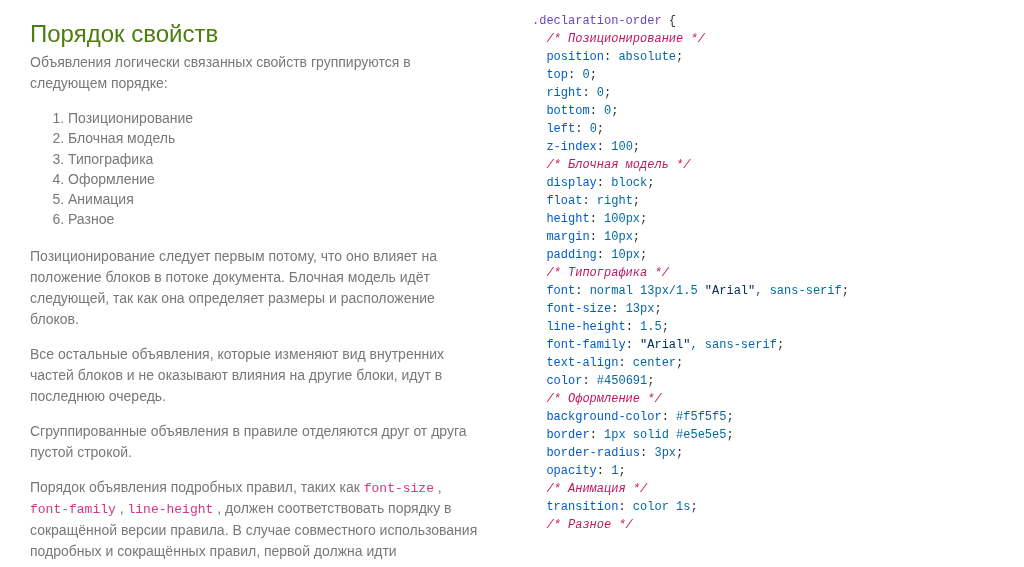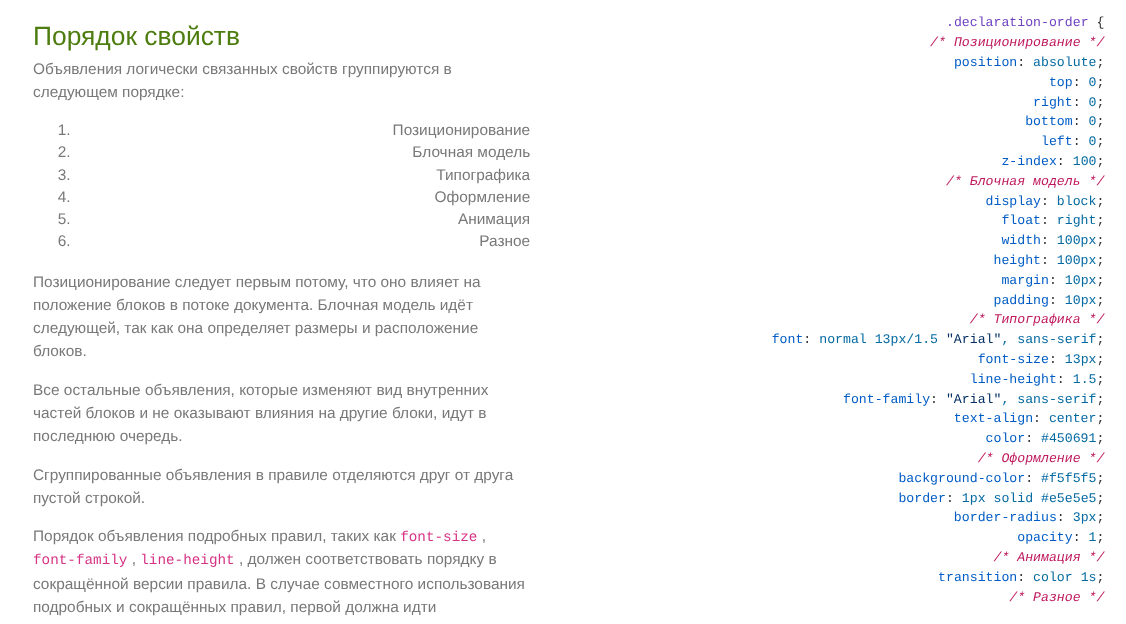--- a/index.html
+++ b/index.html
@@ -22,42 +22,40 @@
       width: 50%;
       padding: 16px 30px 16px 30px;
     }
     .right-column {
       width: 50%;
       padding: 12px 20px;
       font-family: "SFMono-Regular", Consolas, "Liberation Mono", Menlo, monospace;
       font-size: 12px;
       line-height: 1.5;
       color: #333;
-      text-align: right;
     }
     h1 {
       font-size: 24px;
       font-weight: 400;
       color: #4d7c0f;
       margin-bottom: 0;
     }
     .paragraph {
       margin-bottom: 14px;
       color: #787878;
       font-size: 14px;
     }
     ol {
       margin-bottom: 16px;
       padding-left: 38px;
       color: #787878;
       font-size: 14px;
     }
     ol li {
       line-height: 1.45;
-      text-align: right;
     }
     .inline-code {
       font-family: "SFMono-Regular", Consolas, "Liberation Mono", Menlo, monospace;
       color: #d63384;
       font-size: 13px;
     }
     .code-line {
       white-space: pre;
     }
     .tok-selector { color: #6f42c1; }
@@ -103,21 +101,20 @@
       <div class="code-line">  <span class="tok-prop">position</span><span class="tok-punct">:</span> <span class="tok-value">absolute</span><span class="tok-punct">;</span></div>
       <div class="code-line">  <span class="tok-prop">top</span><span class="tok-punct">:</span> <span class="tok-value">0</span><span class="tok-punct">;</span></div>
       <div class="code-line">  <span class="tok-prop">right</span><span class="tok-punct">:</span> <span class="tok-value">0</span><span class="tok-punct">;</span></div>
       <div class="code-line">  <span class="tok-prop">bottom</span><span class="tok-punct">:</span> <span class="tok-value">0</span><span class="tok-punct">;</span></div>
       <div class="code-line">  <span class="tok-prop">left</span><span class="tok-punct">:</span> <span class="tok-value">0</span><span class="tok-punct">;</span></div>
       <div class="code-line">  <span class="tok-prop">z-index</span><span class="tok-punct">:</span> <span class="tok-value">100</span><span class="tok-punct">;</span></div>
       <div class="code-line"></div>
       <div class="code-line">  <span class="tok-comment">/* Блочная модель */</span></div>
       <div class="code-line">  <span class="tok-prop">display</span><span class="tok-punct">:</span> <span class="tok-value">block</span><span class="tok-punct">;</span></div>
       <div class="code-line">  <span class="tok-prop">float</span><span class="tok-punct">:</span> <span class="tok-value">right</span><span class="tok-punct">;</span></div>
-      <div class="code-line">  <span class="tok-prop">width</span><span class="tok-punct">:</span> <span class="tok-value">100px</span><span class="tok-punct">;</span></div>
       <div class="code-line">  <span class="tok-prop">height</span><span class="tok-punct">:</span> <span class="tok-value">100px</span><span class="tok-punct">;</span></div>
       <div class="code-line">  <span class="tok-prop">margin</span><span class="tok-punct">:</span> <span class="tok-value">10px</span><span class="tok-punct">;</span></div>
       <div class="code-line">  <span class="tok-prop">padding</span><span class="tok-punct">:</span> <span class="tok-value">10px</span><span class="tok-punct">;</span></div>
       <div class="code-line"></div>
       <div class="code-line">  <span class="tok-comment">/* Типографика */</span></div>
       <div class="code-line">  <span class="tok-prop">font</span><span class="tok-punct">:</span> <span class="tok-value">normal 13px/1.5 </span><span class="tok-string">"Arial"</span><span class="tok-value">, sans-serif</span><span class="tok-punct">;</span></div>
       <div class="code-line">  <span class="tok-prop">font-size</span><span class="tok-punct">:</span> <span class="tok-value">13px</span><span class="tok-punct">;</span></div>
       <div class="code-line">  <span class="tok-prop">line-height</span><span class="tok-punct">:</span> <span class="tok-value">1.5</span><span class="tok-punct">;</span></div>
       <div class="code-line">  <span class="tok-prop">font-family</span><span class="tok-punct">:</span> <span class="tok-string">"Arial"</span><span class="tok-value">, sans-serif</span><span class="tok-punct">;</span></div>
       <div class="code-line">  <span class="tok-prop">text-align</span><span class="tok-punct">:</span> <span class="tok-value">center</span><span class="tok-punct">;</span></div>

